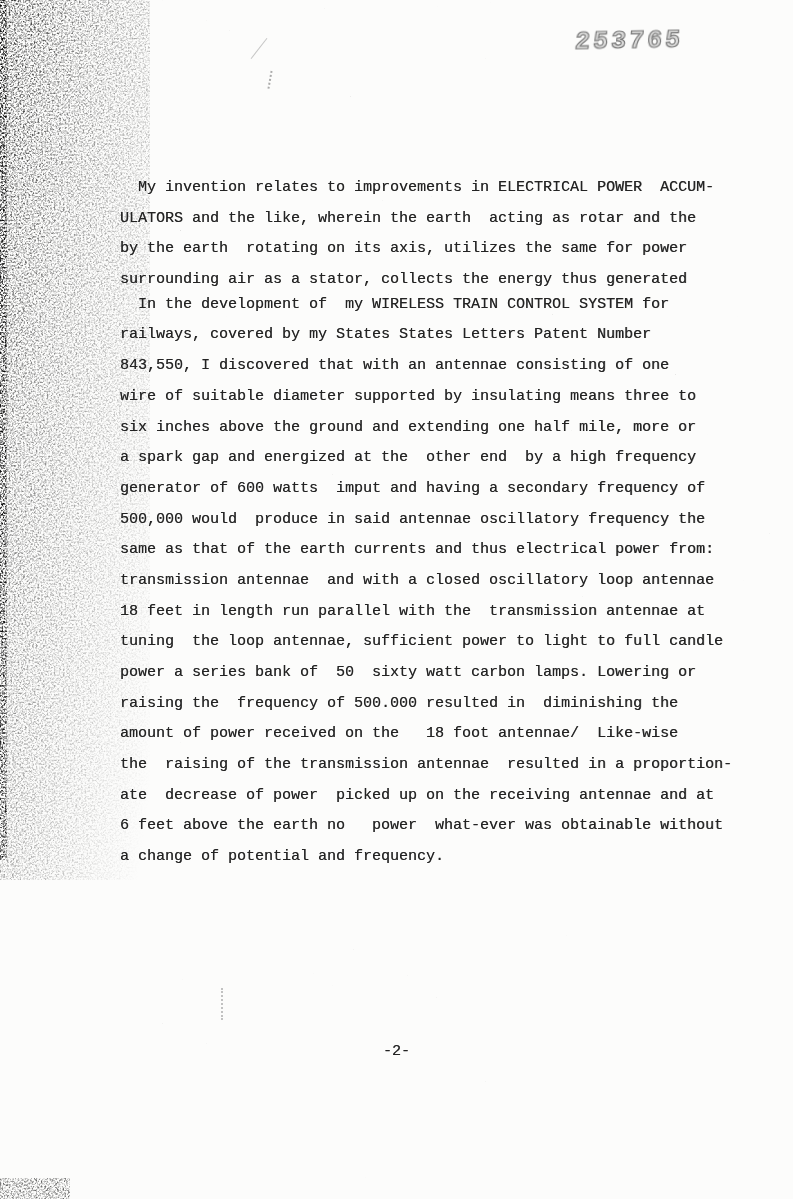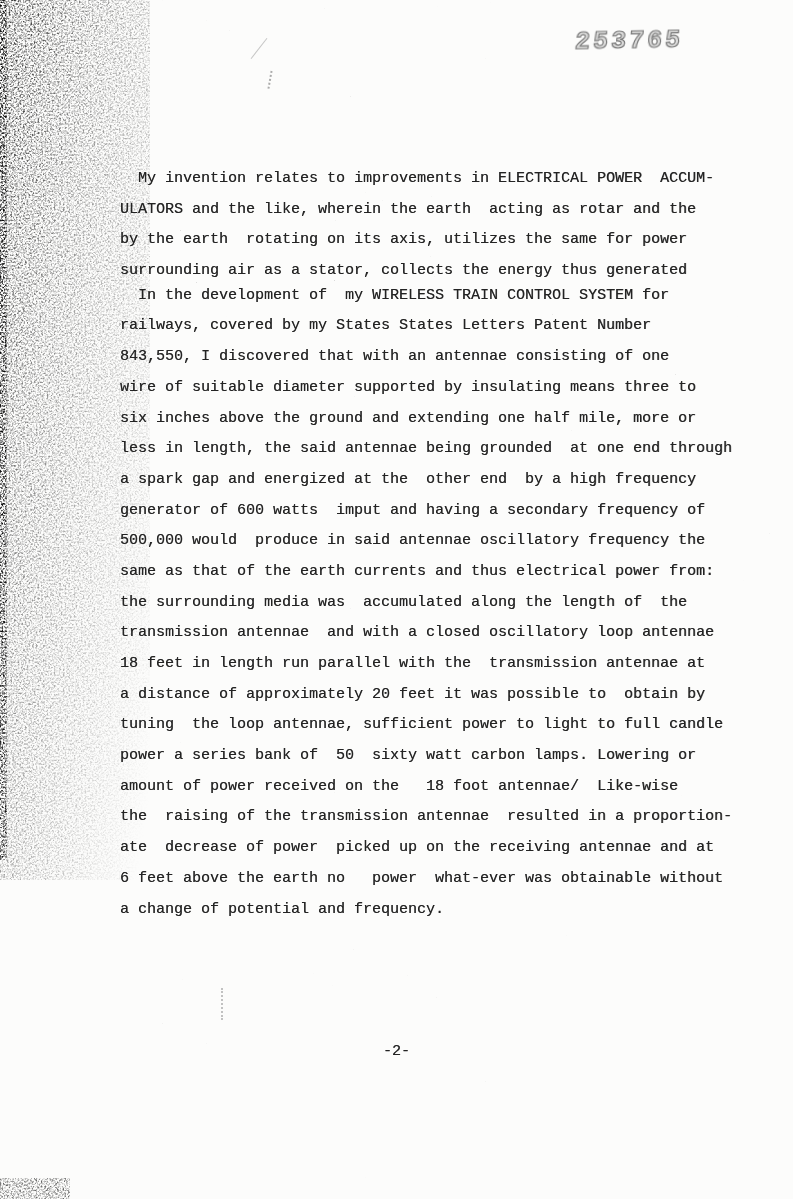--- a/index.html
+++ b/index.html
@@ -26,21 +26,21 @@
     letter-spacing: 3px;
     color: rgba(125,125,125,0.25);
     -webkit-text-stroke: 1.2px rgba(100,100,100,0.85);
     transform: rotate(-1deg) skewX(-6deg);
     filter: blur(0.35px);
     white-space: pre;
   }
   .text-block {
     position: absolute;
     left: 120px;
-    top: 164px;
+    top: 173px;
   }
   .para { }
   .para + .para { margin-top: -6px; }
   .line {
     white-space: pre;
     font-size: 15px;
     line-height: 30.7px;
     height: 30.7px;
     text-shadow: 0.3px 0.3px 0.5px rgba(15,15,15,0.6);
   }
@@ -126,31 +126,29 @@
       <div class="line">ULATORS and the like, wherein the earth  acting as rotar and the</div>
       <div class="line">by the earth  rotating on its axis, utilizes the same for power</div>
       <div class="line">surrounding air as a stator, collects the energy thus generated</div>
     </div>
     <div class="para">
       <div class="line">  In the development of  my WIRELESS TRAIN CONTROL SYSTEM for</div>
       <div class="line">railways, covered by my States States Letters Patent Number</div>
       <div class="line">843,550, I discovered that with an antennae consisting of one</div>
       <div class="line">wire of suitable diameter supported by insulating means three to</div>
       <div class="line">six inches above the ground and extending one half mile, more or</div>
-      <div class="line">less in length, the said antennae being grounded  at one end through</div>
       <div class="line">a spark gap and energized at the  other end  by a high frequency</div>
       <div class="line">generator of 600 watts  imput and having a secondary frequency of</div>
       <div class="line">500,000 would  produce in said antennae oscillatory frequency the</div>
       <div class="line">same as that of the earth currents and thus electrical power from:</div>
-      <div class="line">the surrounding media was  accumulated along the length of  the</div>
       <div class="line">transmission antennae  and with a closed oscillatory loop antennae</div>
       <div class="line">18 feet in length run parallel with the  transmission antennae at</div>
-      <div class="line">a distance of approximately 20 feet it was possible to  obtain by</div>
       <div class="line">tuning  the loop antennae, sufficient power to light to full candle</div>
       <div class="line">power a series bank of  50  sixty watt carbon lamps. Lowering or</div>
+      <div class="line">raising the  frequency of 500.000 resulted in  diminishing the</div>
       <div class="line">amount of power received on the   18 foot antennae/  Like-wise</div>
       <div class="line">the  raising of the transmission antennae  resulted in a proportion-</div>
       <div class="line">ate  decrease of power  picked up on the receiving antennae and at</div>
       <div class="line">6 feet above the earth no   power  what-ever was obtainable without</div>
       <div class="line">a change of potential and frequency.</div>
     </div>
   </div>
 
   <div class="page-number">-2-</div>
 

